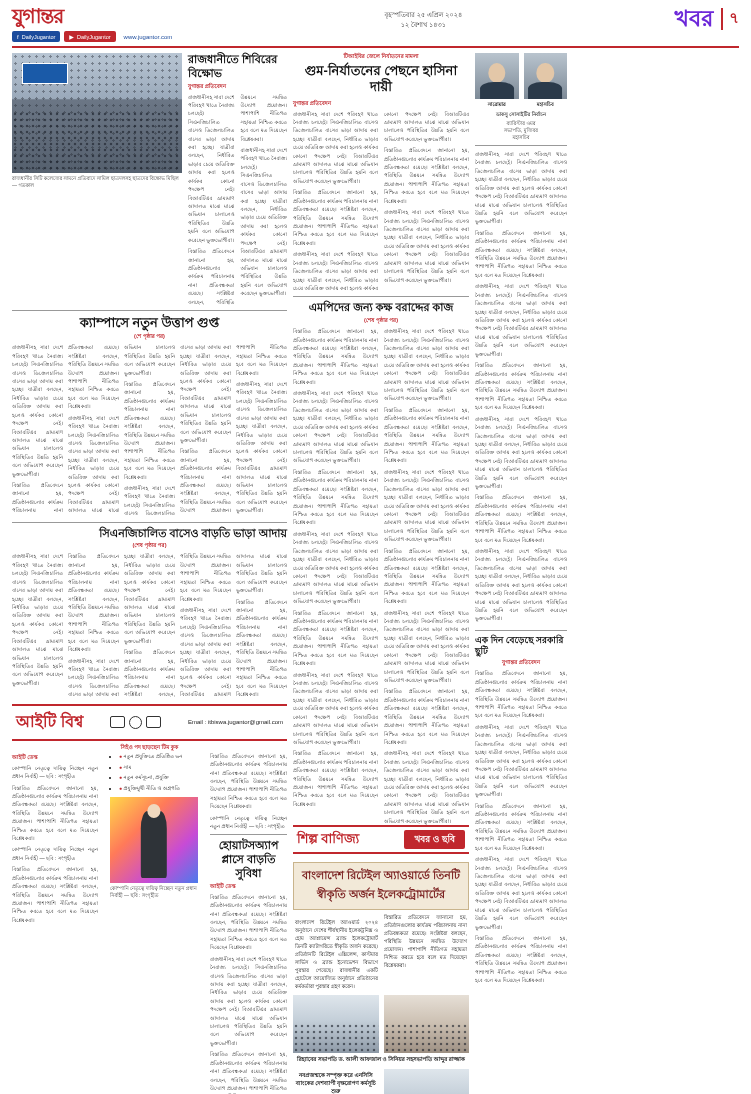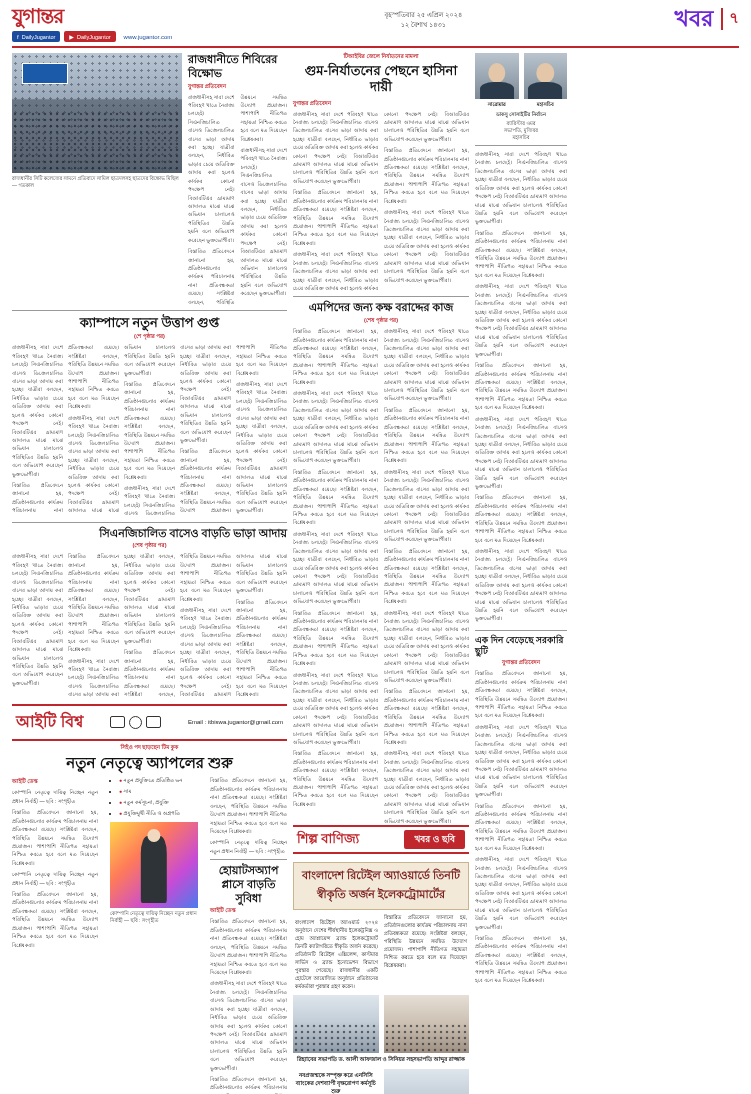--- a/index.html
+++ b/index.html
@@ -161,21 +161,20 @@
         <div class="itlogo">আইটি বিশ্ব</div>
         <div class="devs">
           <span class="dev"></span>
           <span class="dev round"></span>
           <span class="dev"></span>
         </div>
         <div class="itmail">Email : itbiswa.jugantor@gmail.com</div>
       </div>
 
       <div class="tag" style="text-align:center;padding-top:3px">সিইও পদ ছাড়ছেন টিম কুক</div>
-      <div class="hl hl-xl" style="text-align:center;padding:2px 0 4px">নতুন নেতৃত্বে অ্যাপলের শুরু</div>
 
       <div style="display:flex;gap:12px;">
         <div style="width:86px;">
           <div class="byline">আইটি ডেস্ক</div>
           <div class="body">
             <p>কোম্পানি নেতৃত্বে দায়িত্ব নিচ্ছেন নতুন প্রধান নির্বাহী — ছবি : সংগৃহীত</p>
             <p>বিস্তারিত প্রতিবেদনে জানানো হয়, প্রতিষ্ঠানগুলোর কার্যক্রম পরিচালনায় নানা প্রতিবন্ধকতা রয়েছে। সংশ্লিষ্টরা বলছেন, পরিস্থিতি উন্নয়নে সমন্বিত উদ্যোগ প্রয়োজন। পাশাপাশি নীতিগত সহায়তা নিশ্চিত করতে হবে বলে মত দিয়েছেন বিশ্লেষকরা।</p>
             <p>কোম্পানি নেতৃত্বে দায়িত্ব নিচ্ছেন নতুন প্রধান নির্বাহী — ছবি : সংগৃহীত</p>
             <p>বিস্তারিত প্রতিবেদনে জানানো হয়, প্রতিষ্ঠানগুলোর কার্যক্রম পরিচালনায় নানা প্রতিবন্ধকতা রয়েছে। সংশ্লিষ্টরা বলছেন, পরিস্থিতি উন্নয়নে সমন্বিত উদ্যোগ প্রয়োজন। পাশাপাশি নীতিগত সহায়তা নিশ্চিত করতে হবে বলে মত দিয়েছেন বিশ্লেষকরা।</p>
           </div>

